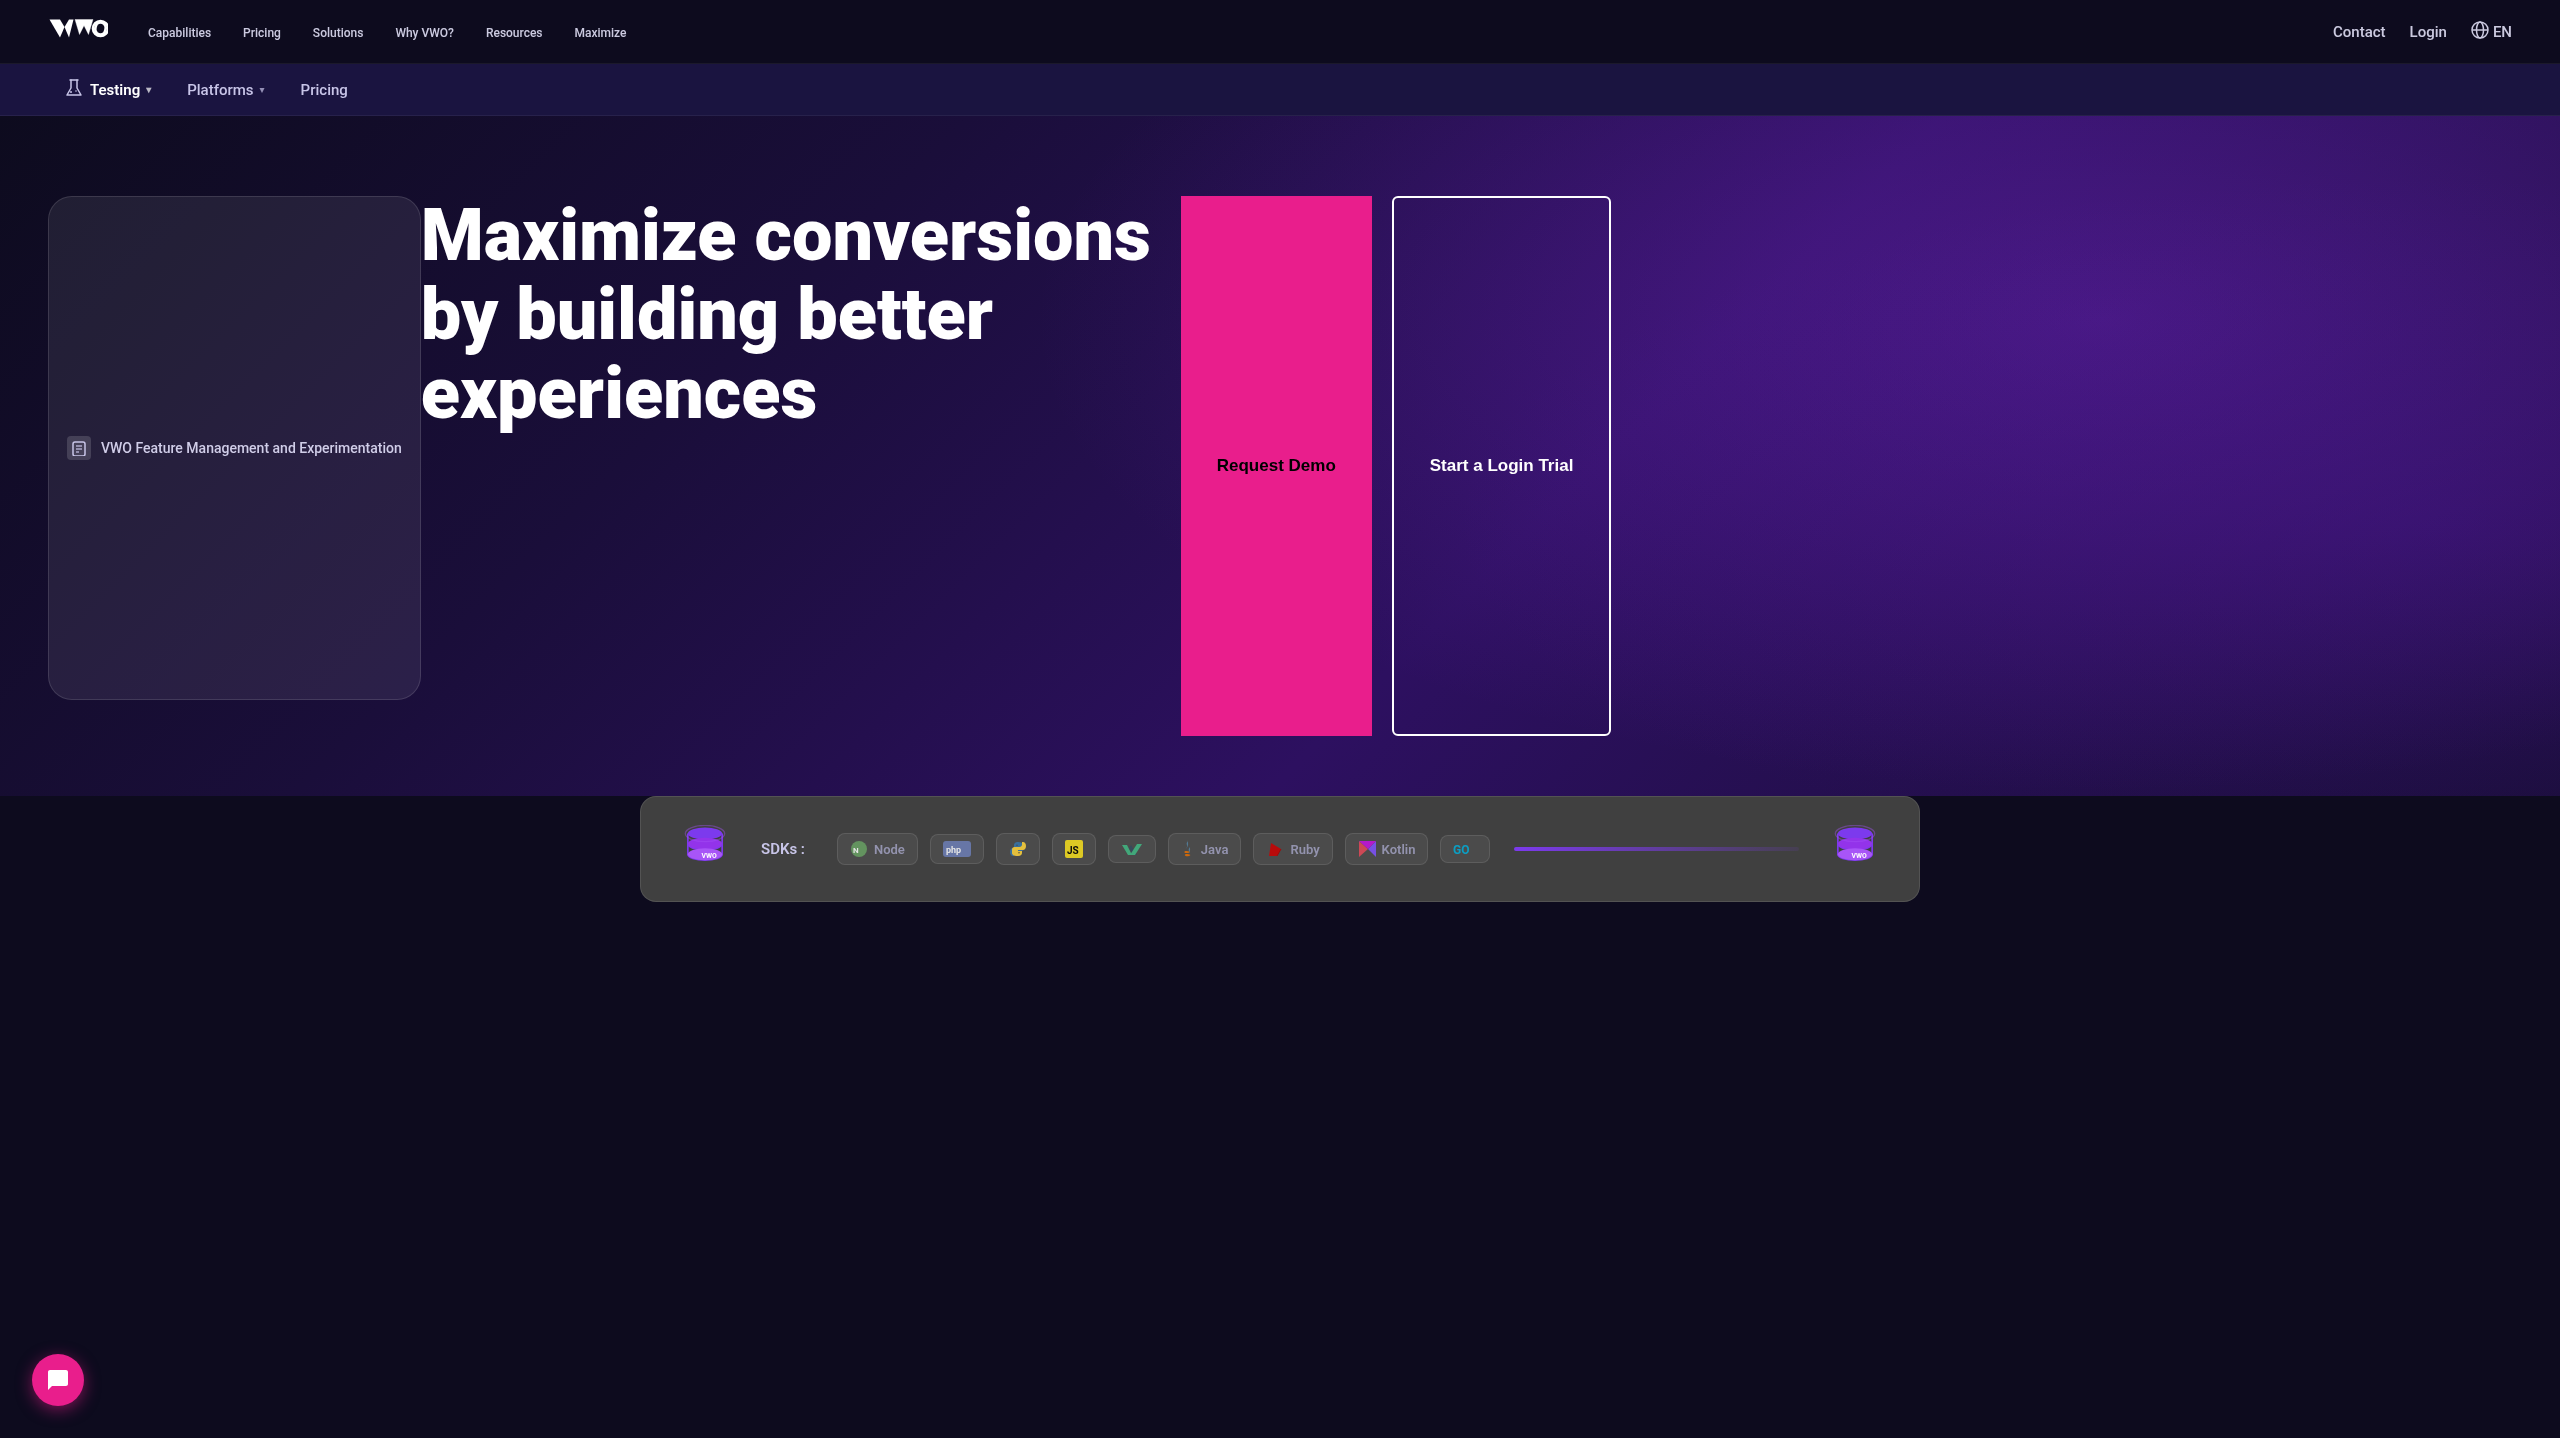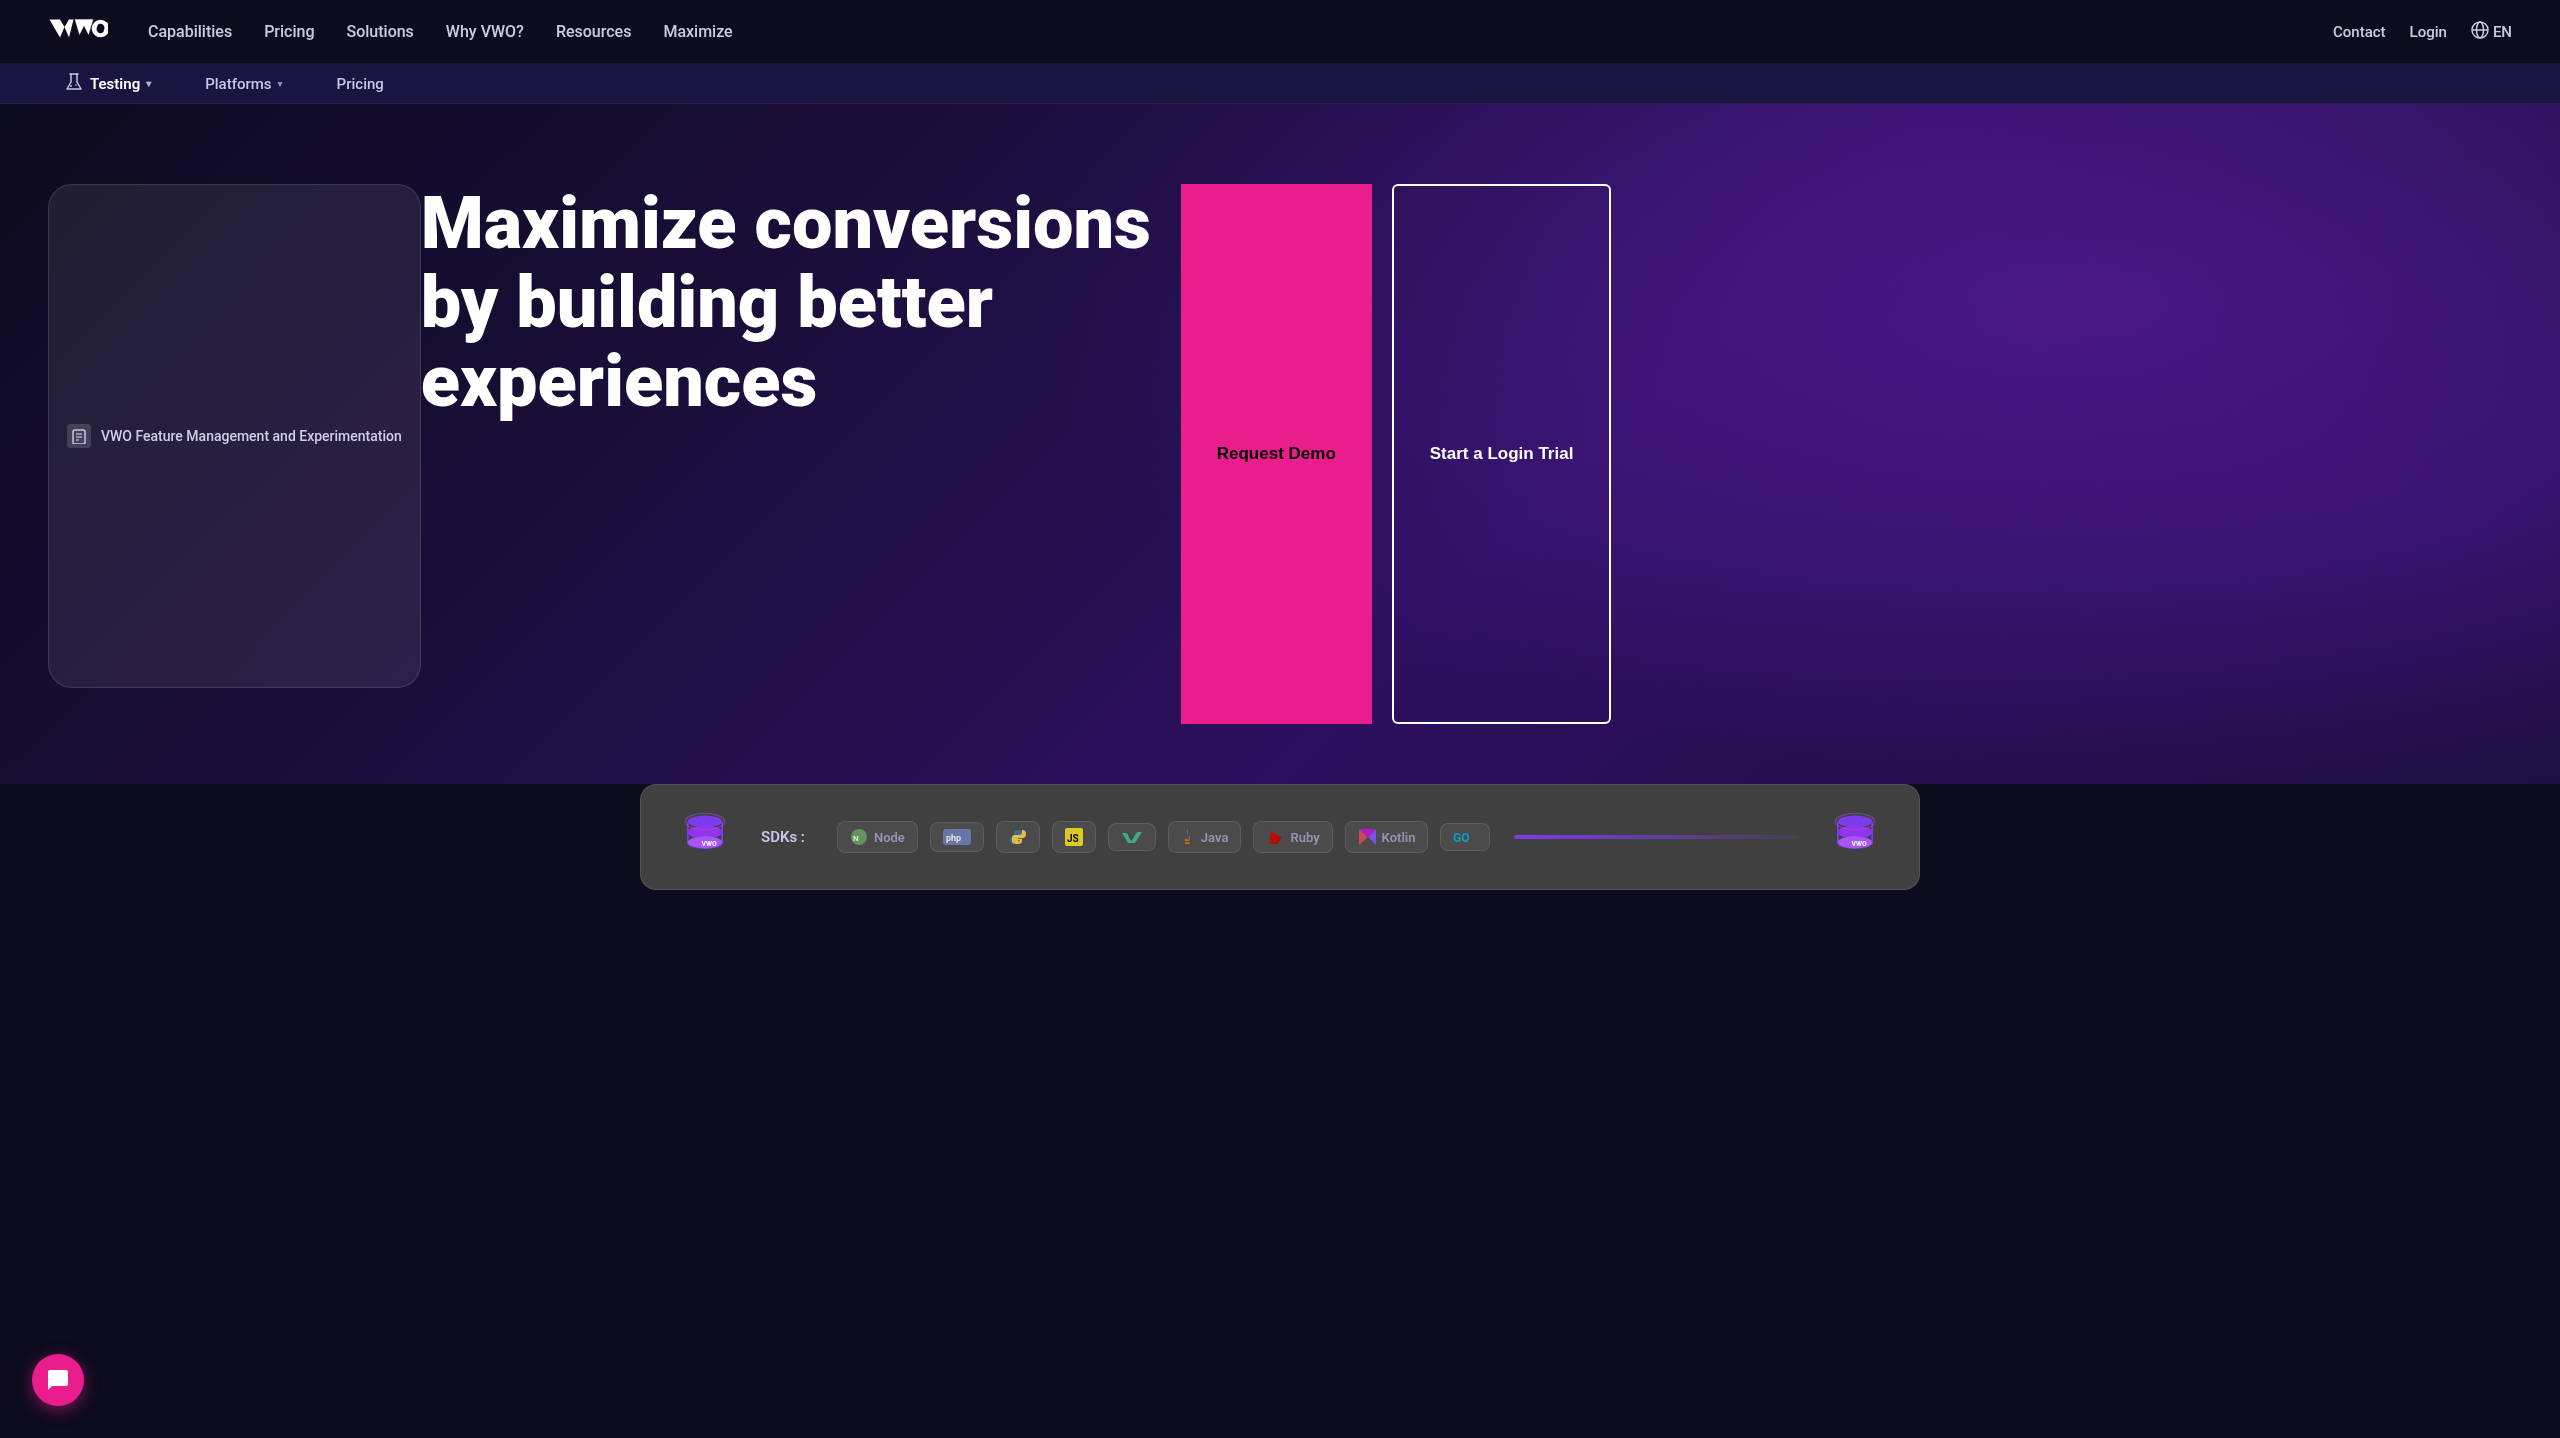--- a/index.html
+++ b/index.html
@@ -30,21 +30,21 @@
     }
     .top-nav-items {
       display: flex;
       align-items: center;
       gap: 32px;
       list-style: none;
     }
     .top-nav-items li a {
       color: #e0dff5;
       text-decoration: none;
-      font-size: 16px;
+      font-size: 12px;
       font-weight: 500;
       opacity: 0.9;
     }
     .top-nav-right {
       display: flex;
       align-items: center;
       gap: 24px;
     }
     .nav-contact, .nav-login {
       color: #e0dff5;
@@ -63,22 +63,22 @@
       opacity: 0.9;
       cursor: pointer;
     }
 
     
     .sub-nav {
       background: #1a1440;
       display: flex;
       align-items: center;
       padding: 0 48px;
-      height: 40px;
-      gap: 22px;
+      height: 52px;
+      gap: 4px;
       border-bottom: 1px solid rgba(255,255,255,0.06);
     }
     .sub-nav-item {
       display: flex;
       align-items: center;
       gap: 6px;
       padding: 8px 16px;
       border-radius: 6px;
       color: #c8c5e8;
       font-size: 15px;

